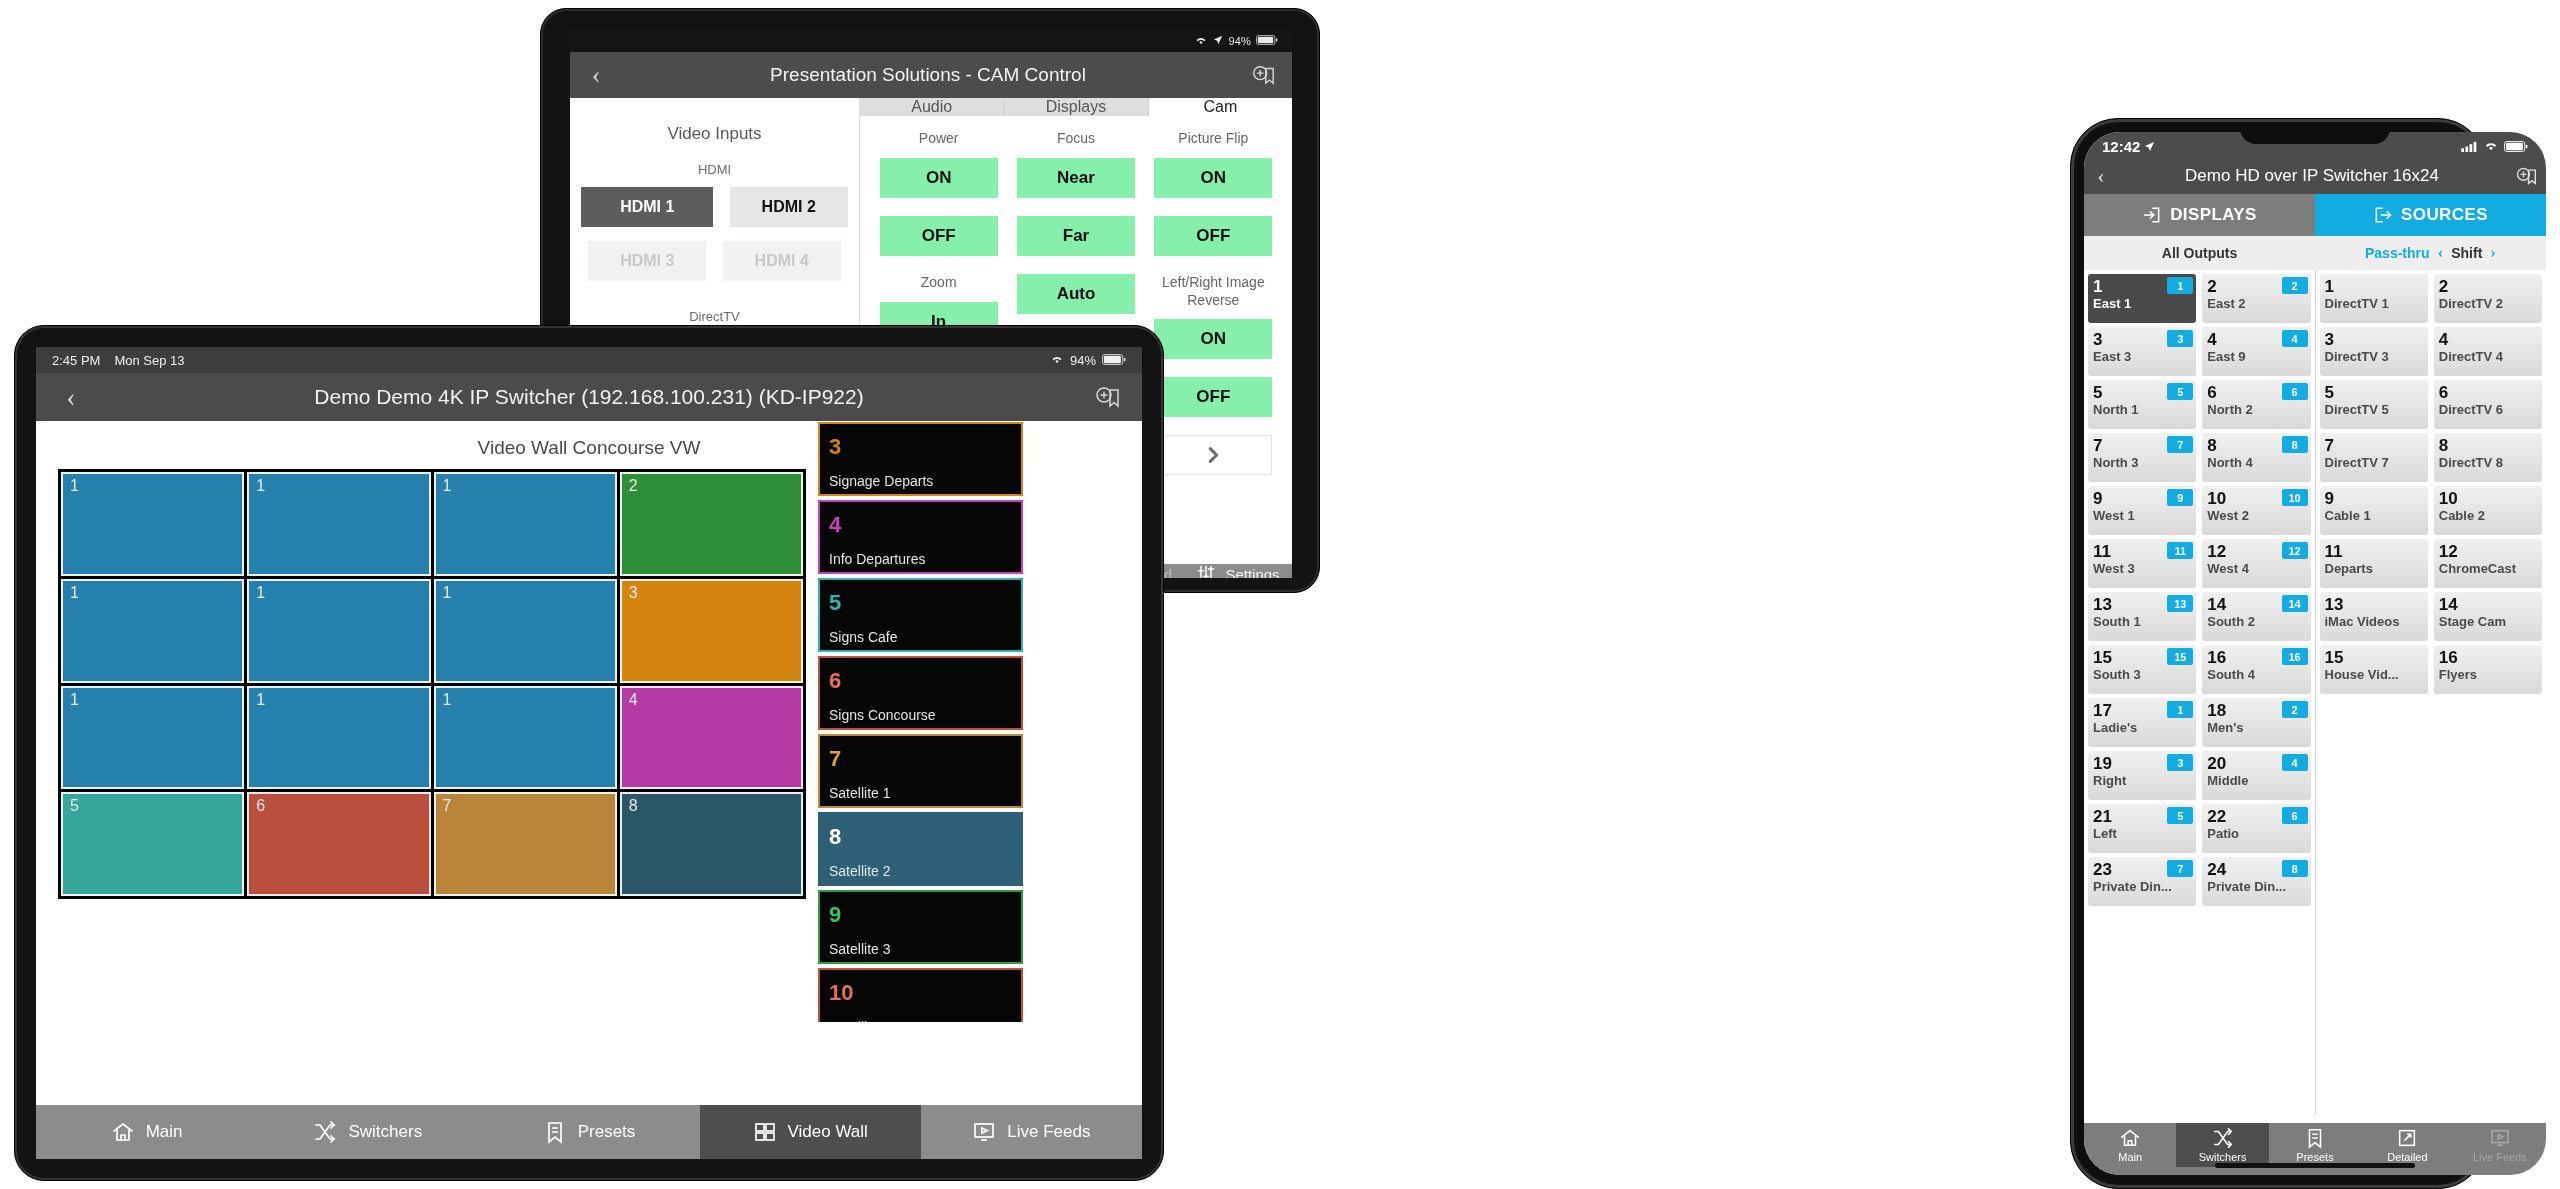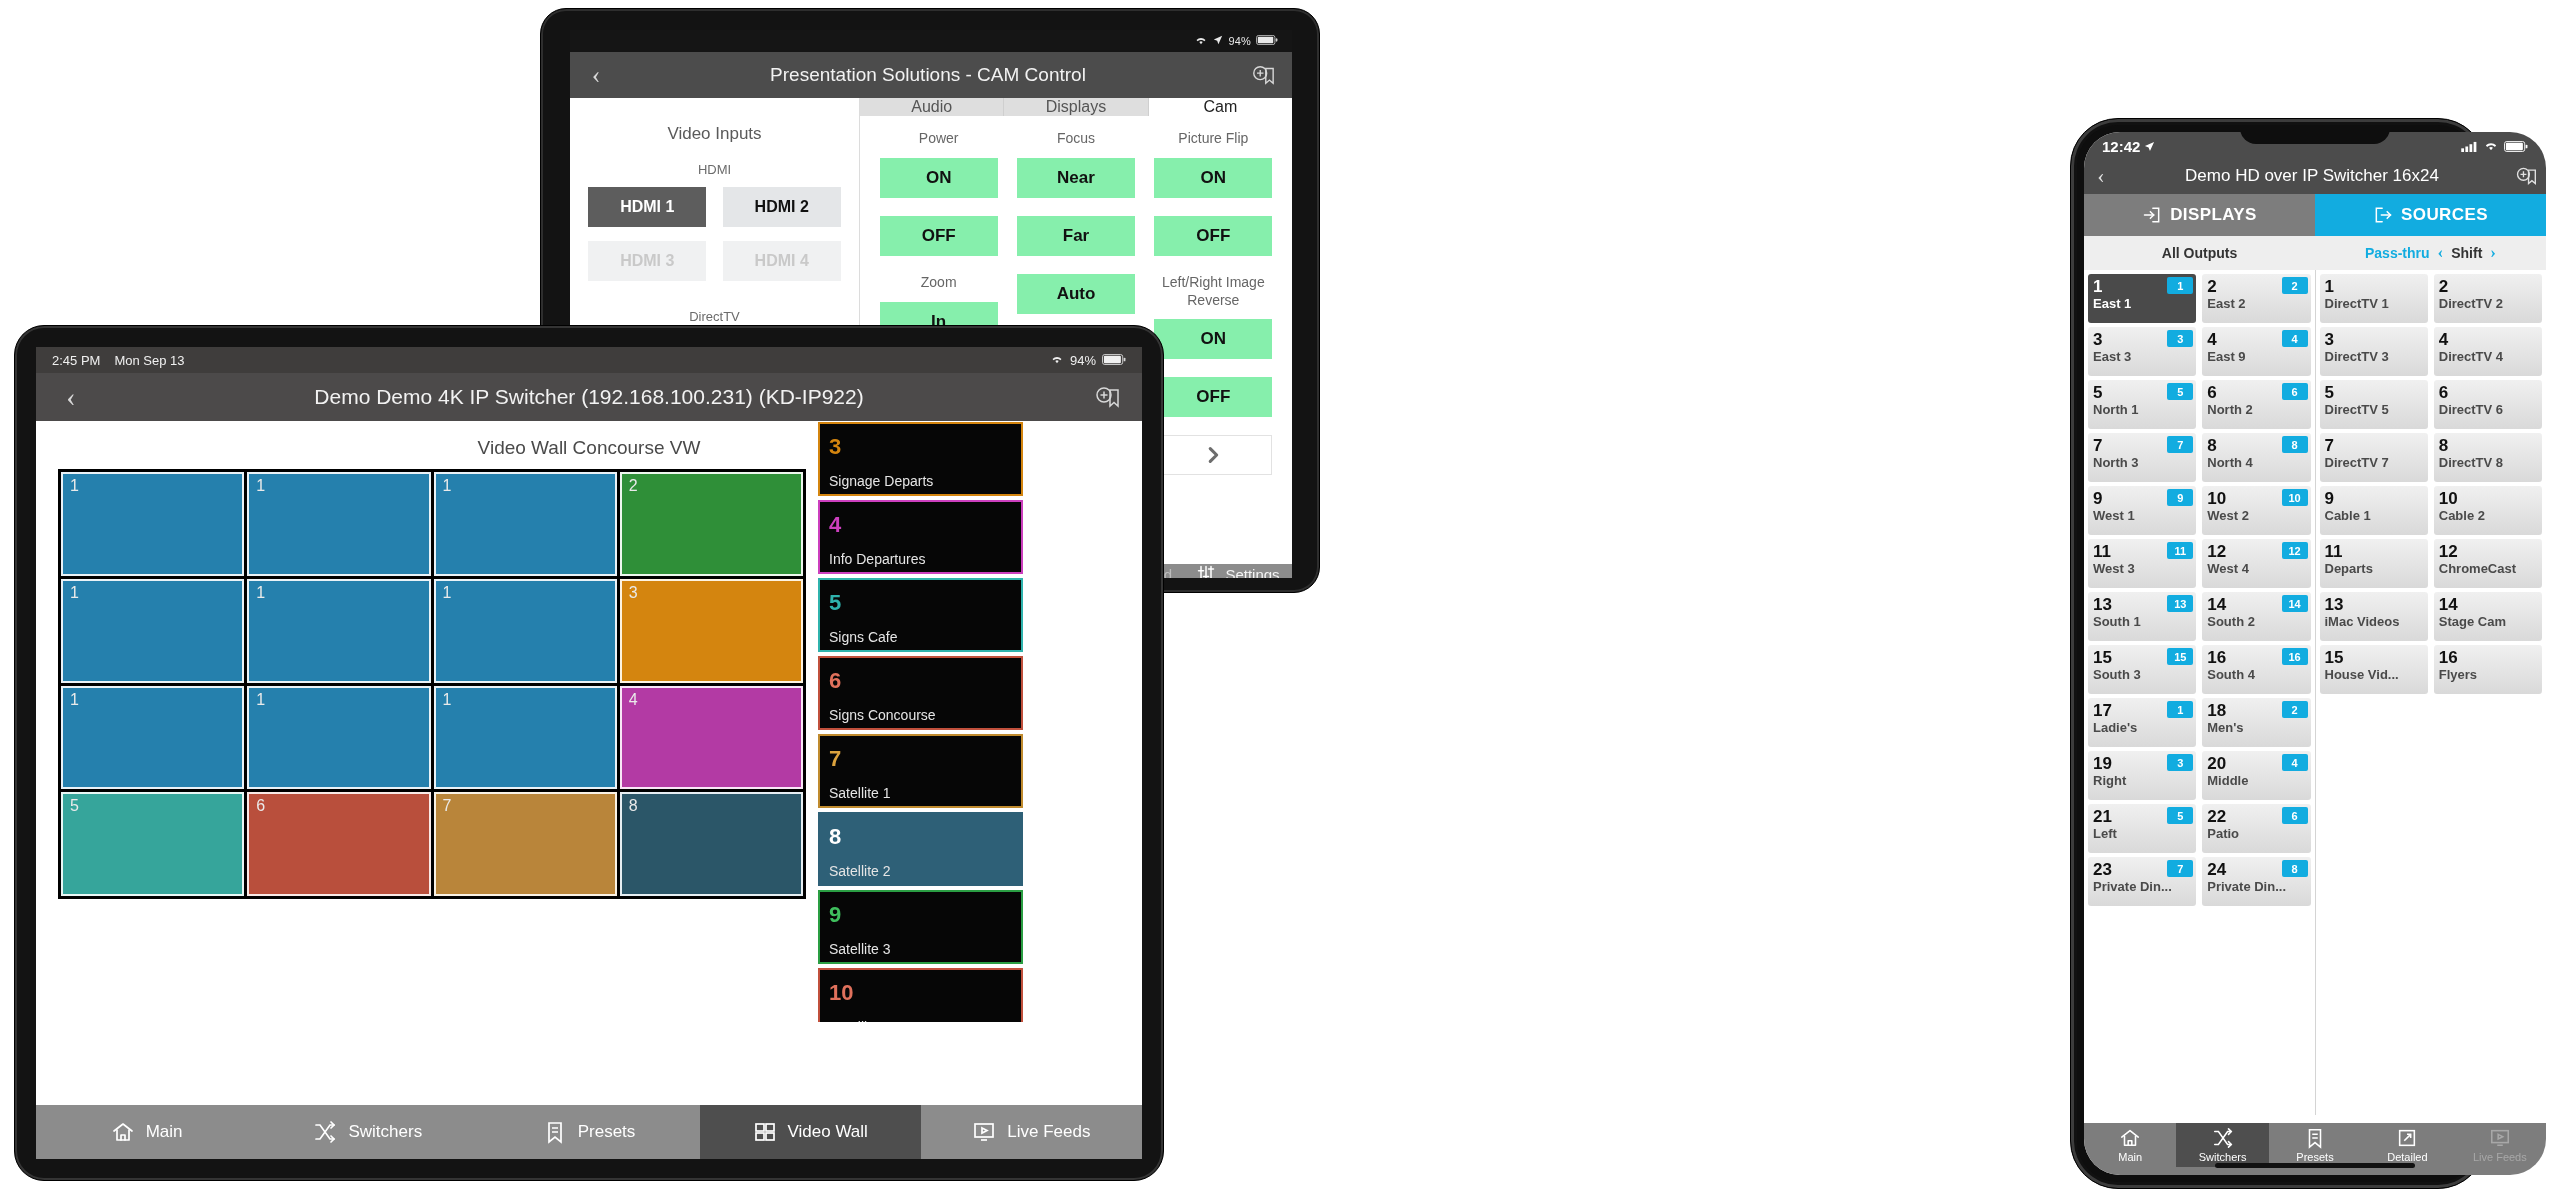--- a/index.html
+++ b/index.html
@@ -262,21 +262,21 @@
             <path d="M17 6h8v16l-4-3.5L17 22z"></path>
           </svg>
         </div>
       </div>
 
       <div class="ipad-body">
         <div class="ipad-col-left">
           <div class="panel-head">Video Inputs</div>
           <div class="sub-label">HDMI</div>
           <div style="white-space:nowrap;">
-            <button class="btn row2 sel" style="width:118px;">HDMI 1</button>
+            <button class="btn row2 sel" style="width:132px;">HDMI 1</button>
             <button class="btn row2" style="width:118px;">HDMI 2</button>
           </div>
           <div style="white-space:nowrap;">
             <button class="btn row2 dis" style="width:118px;">HDMI 3</button>
             <button class="btn row2 dis" style="width:118px;">HDMI 4</button>
           </div>
           <div class="sub-label" style="margin-top:14px;">DirectTV</div>
           <div style="white-space:nowrap;">
             <button class="btn row2 dis" style="width:118px;">HDBT 1</button>
             <button class="btn row2" style="width:118px;">HDBT 2</button>

